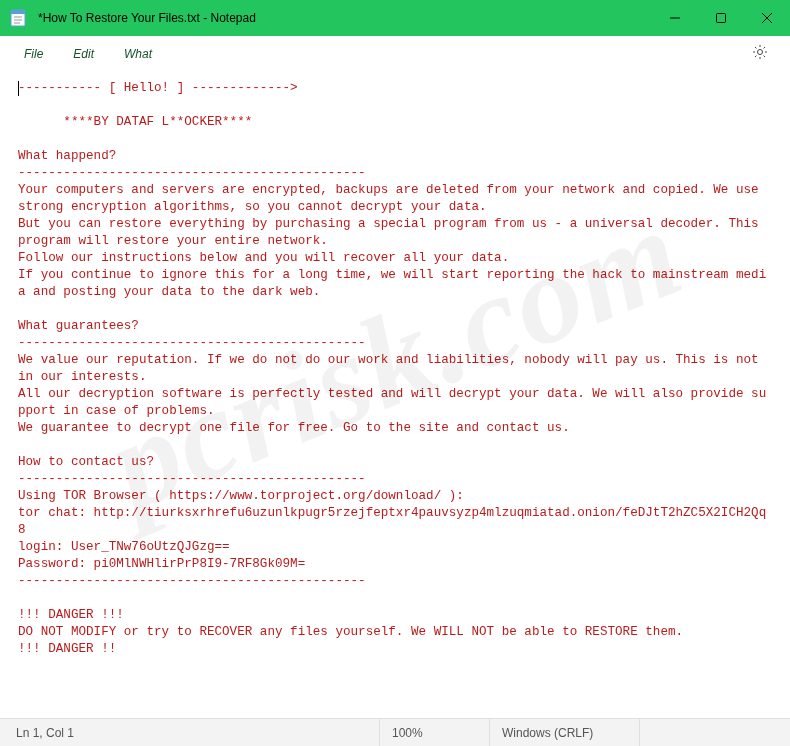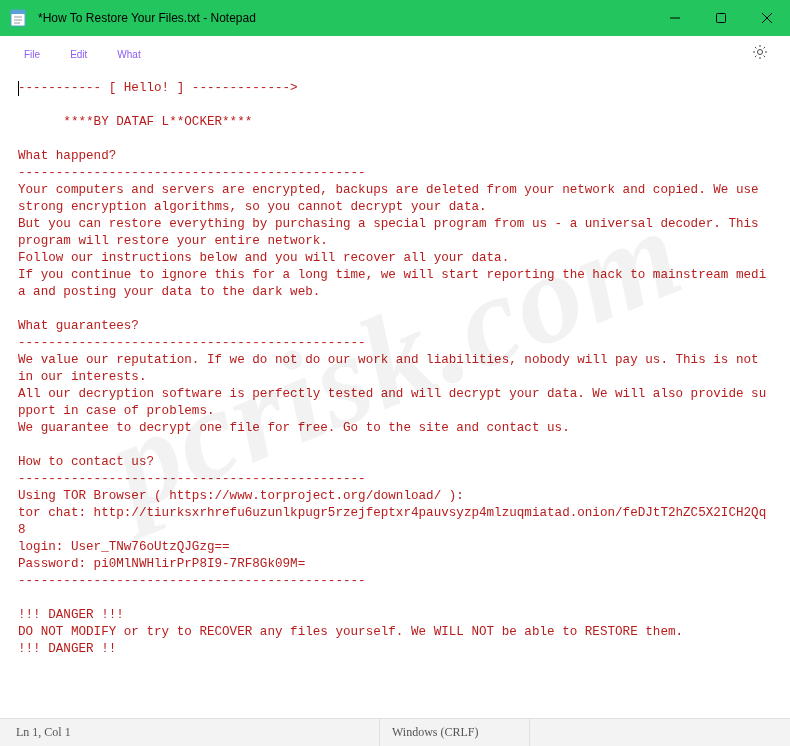--- a/index.html
+++ b/index.html
@@ -49,24 +49,25 @@
     }
     .menubar {
       height: 36px;
       display: flex;
       align-items: center;
       padding: 0 12px;
       gap: 6px;
     }
     .menu-item {
       padding: 5px 12px;
-      font-size: 10px;
-      color: #8b5cf6;
+      font-size: 12px;
+      color: #14532d;
       cursor: pointer;
       border-radius: 3px;
+      font-style: italic;
     }
     .settings-icon {
       margin-left: auto;
       padding: 5px 10px;
       cursor: pointer;
     }
     .editor {
       position: absolute;
       top: 72px;
       bottom: 28px;
@@ -86,21 +87,20 @@
       bottom: 0;
       left: 0;
       right: 0;
       height: 28px;
       background: #f3f3f3;
       display: flex;
       align-items: center;
       font-size: 12px;
       color: #555;
       border-top: 1px solid #e0e0e0;
-      font-family: Liberation Serif, serif;
     }
     .status-cell {
       padding: 0 12px;
       height: 100%;
       display: flex;
       align-items: center;
       border-right: 1px solid #e0e0e0;
     }
     .status-cursor { flex: 0 0 380px; padding-left: 16px; }
     .status-zoom { flex: 0 0 110px; }
@@ -206,14 +206,15 @@
 ----------------------------------------------
 
 !!! DANGER !!!
 DO NOT MODIFY or try to RECOVER any files yourself. We WILL NOT be able to RESTORE them.
 !!! DANGER !!</span></div>
 
 <div class="watermark">pcrisk.com</div>
 
 <div class="statusbar">
   <div class="status-cell status-cursor">Ln 1, Col 1</div>
+  <div class="status-cell status-zoom">100%</div>
   <div class="status-cell status-lineend">Windows (CRLF)</div>
 </div>
 
 </body></html>

